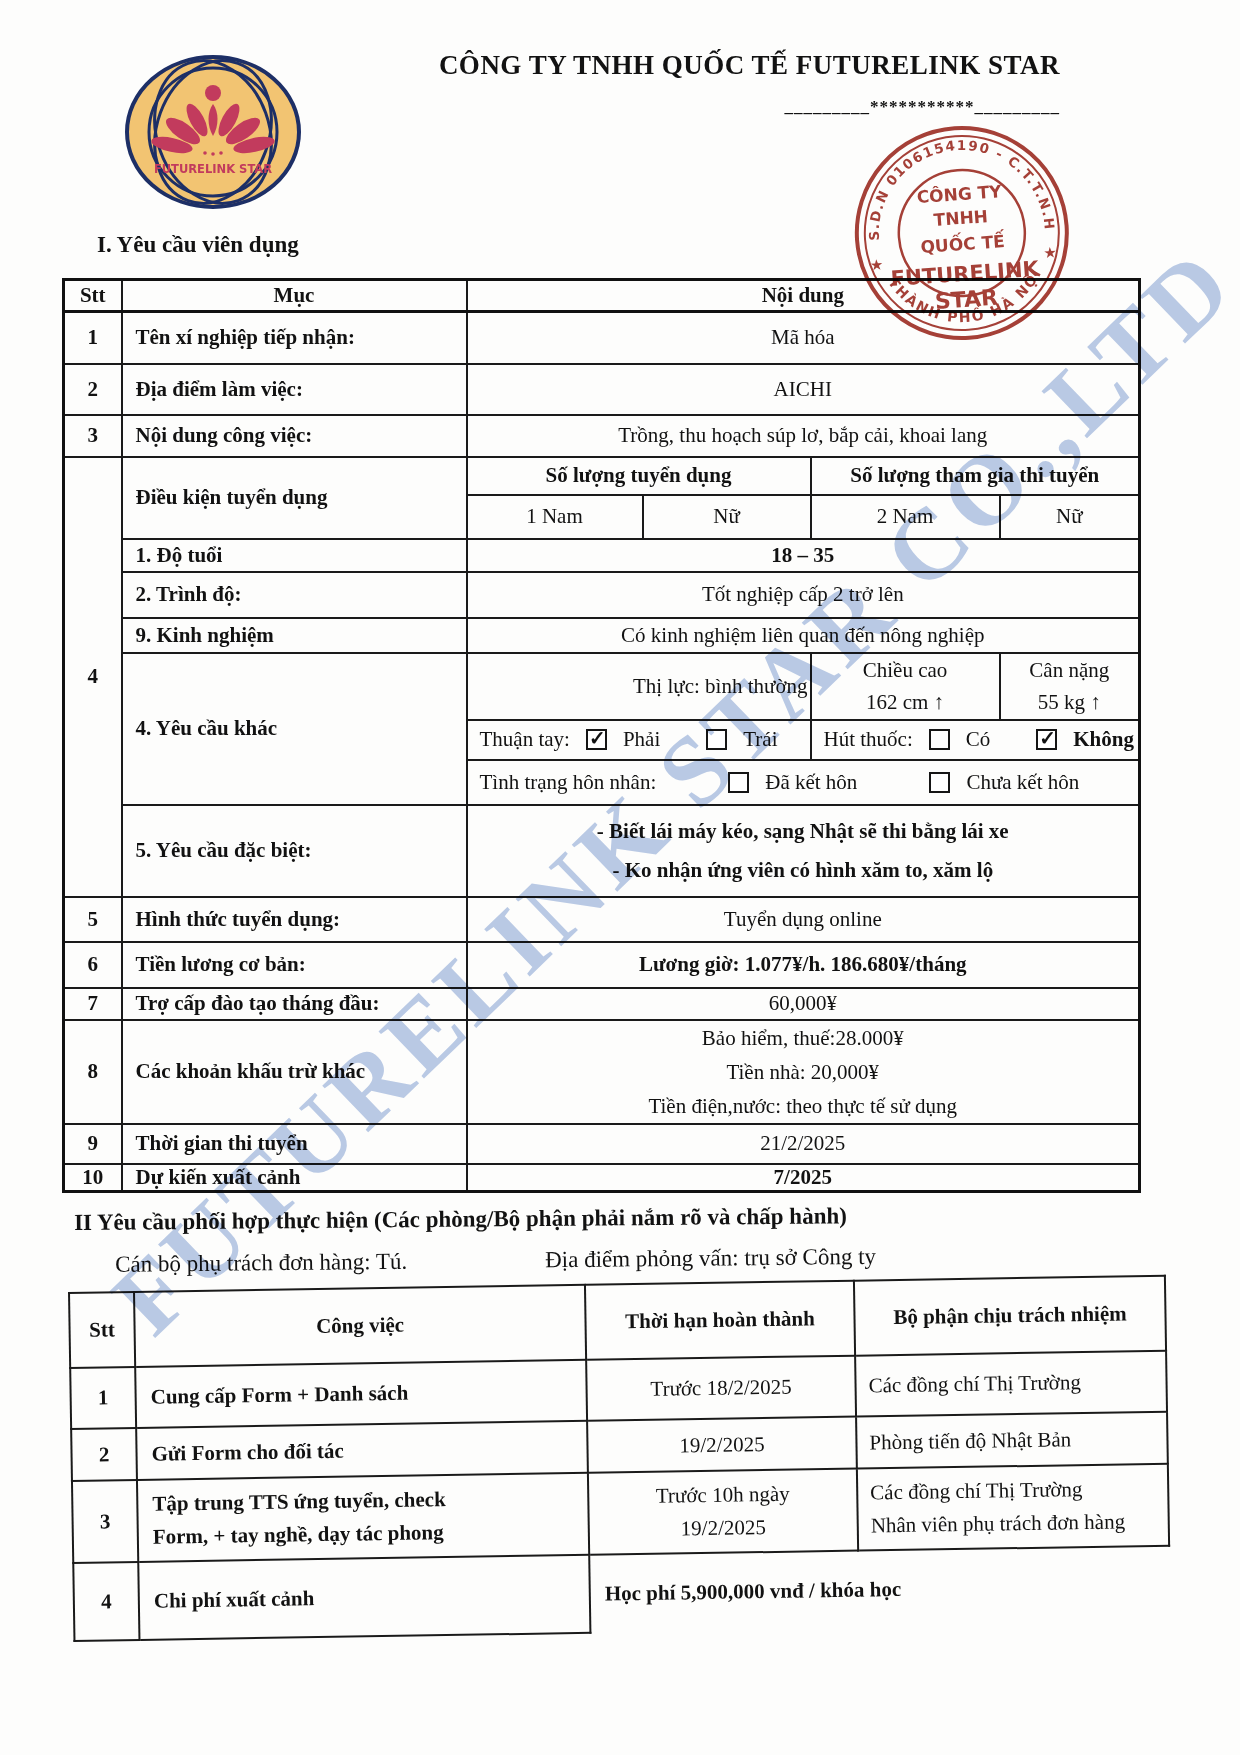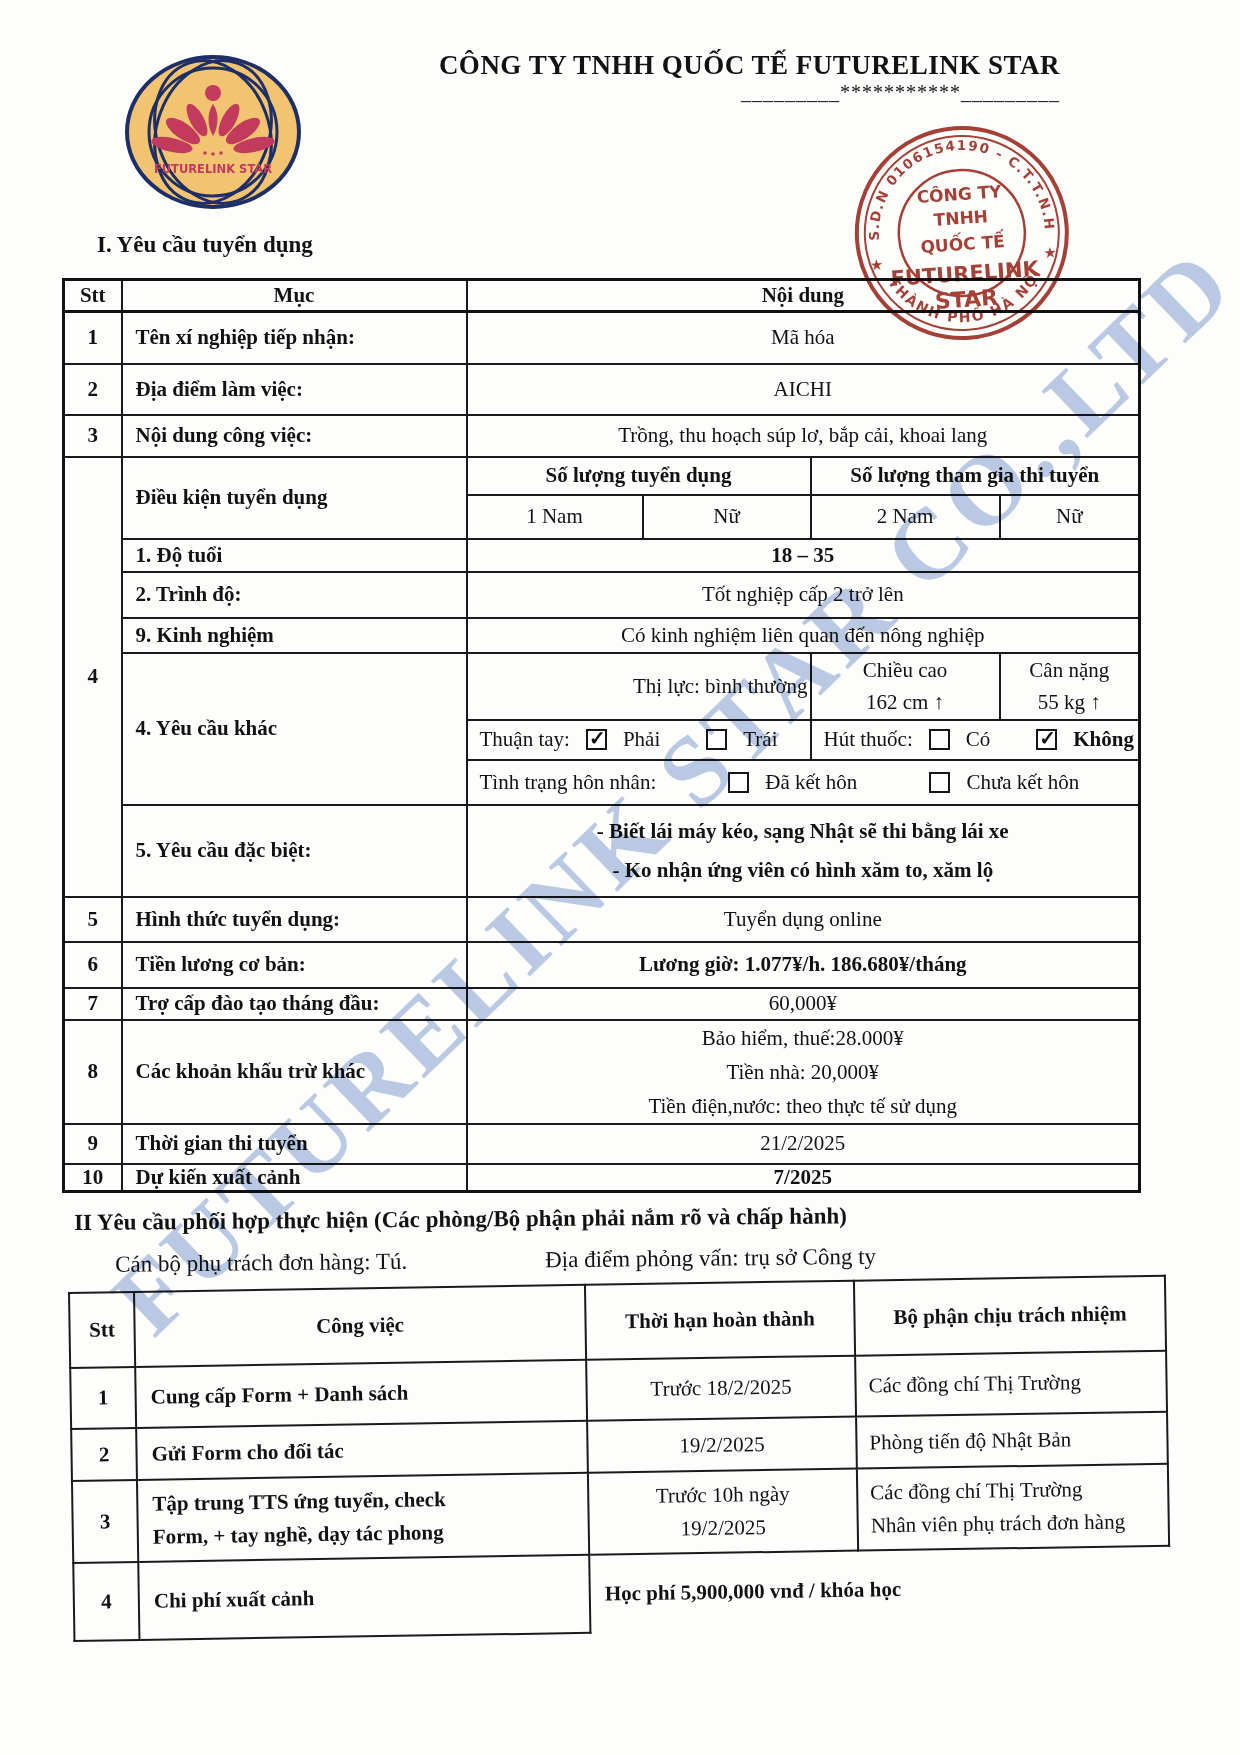--- a/index.html
+++ b/index.html
@@ -3,21 +3,21 @@
 <meta charset="utf-8">
 <style>
   html,body{margin:0;padding:0;}
   body{
     width:1240px;height:1755px;position:relative;background:#fdfdfc;
     font-family:"Liberation Serif", serif;color:#121212;overflow:hidden;
   }
   
   .header-block{position:absolute;left:380px;top:50px;width:680px;text-align:right;}
   .company-name{font-size:27px;font-weight:bold;letter-spacing:.5px;white-space:nowrap;}
-  .divider-line{font-size:20px;font-weight:normal;letter-spacing:1px;margin-top:0px;}
+  .divider-line{font-size:17px;font-weight:bold;letter-spacing:1px;margin-top:16px;}
   .doc-title{font-size:31px;font-weight:bold;margin-top:30px;letter-spacing:.5px;white-space:nowrap;}
   .logo-svg{position:absolute;left:122px;top:52px;}
   
   .stamp-svg{position:absolute;left:842px;top:118px;z-index:15;opacity:.92;
     mix-blend-mode:multiply;transform:rotate(-4deg);}
   
   .watermark{
     position:absolute;left:-80px;top:730px;width:1500px;height:130px;line-height:130px;
     text-align:center;font-size:100px;font-weight:bold;letter-spacing:6px;white-space:nowrap;
     color:rgba(92,130,198,.42);transform:rotate(-44deg);z-index:20;pointer-events:none;
@@ -112,21 +112,21 @@
     <text x="120" y="82" font-size="17">CÔNG TY</text>
     <text x="120" y="106" font-size="17">TNHH</text>
     <text x="120" y="132" font-size="17">QUỐC TẾ</text>
     <text x="120" y="163" font-size="21">FUTURELINK</text>
     <text x="120" y="189" font-size="22">STAR</text>
   </g>
 </svg>
 
 <div class="watermark">FUTURELINK STAR CO.,LTD</div>
 
-<div class="sec1-heading">I.   Yêu cầu tuyển dụng</div>
+<div class="sec1-heading">I.   Yêu cầu viên dụng</div>
 
 <table class="t1">
   <colgroup>
     <col style="width:58px">
       <col style="width:345px">
       <col style="width:176px">
     <col style="width:168px">
       <col style="width:189px">
       <col style="width:140px">
   </colgroup>

